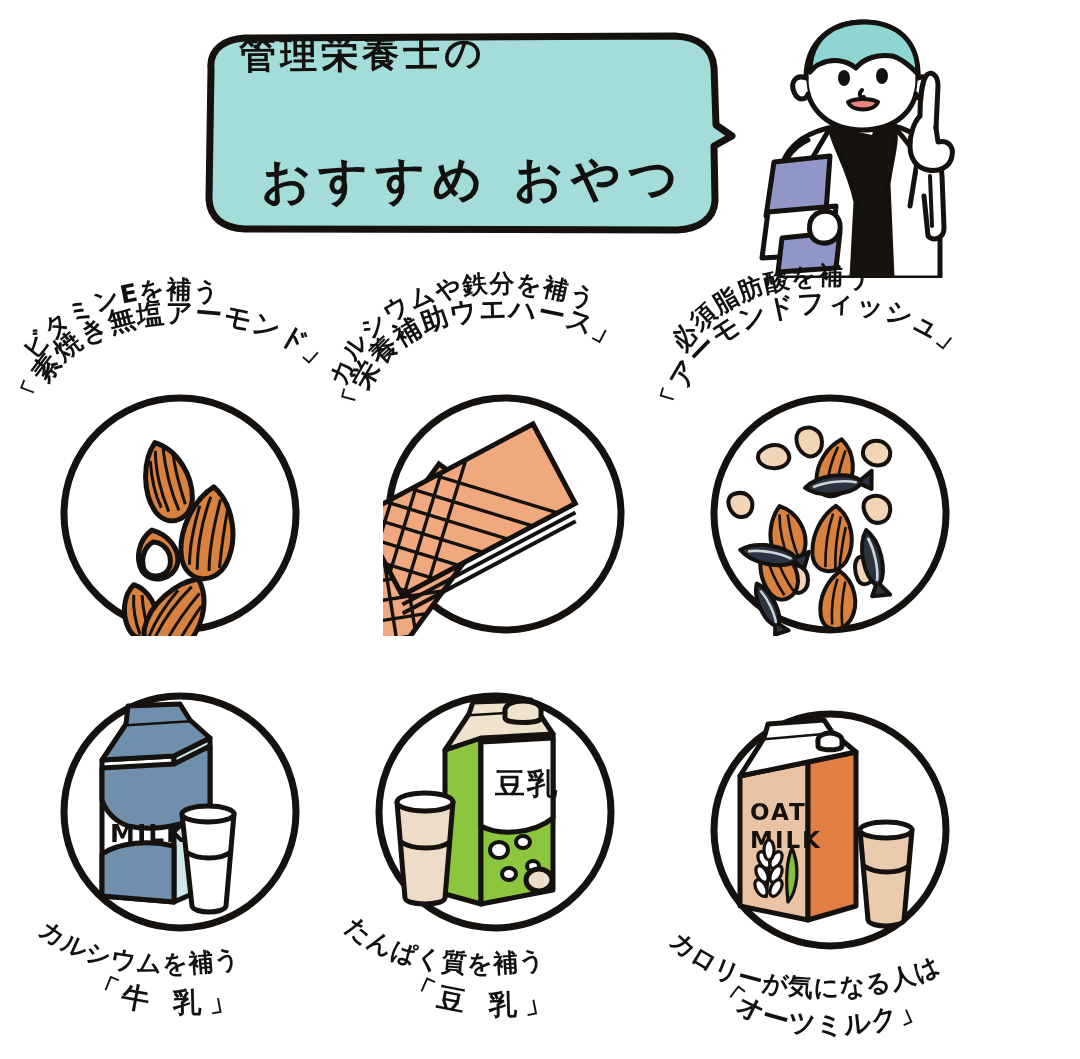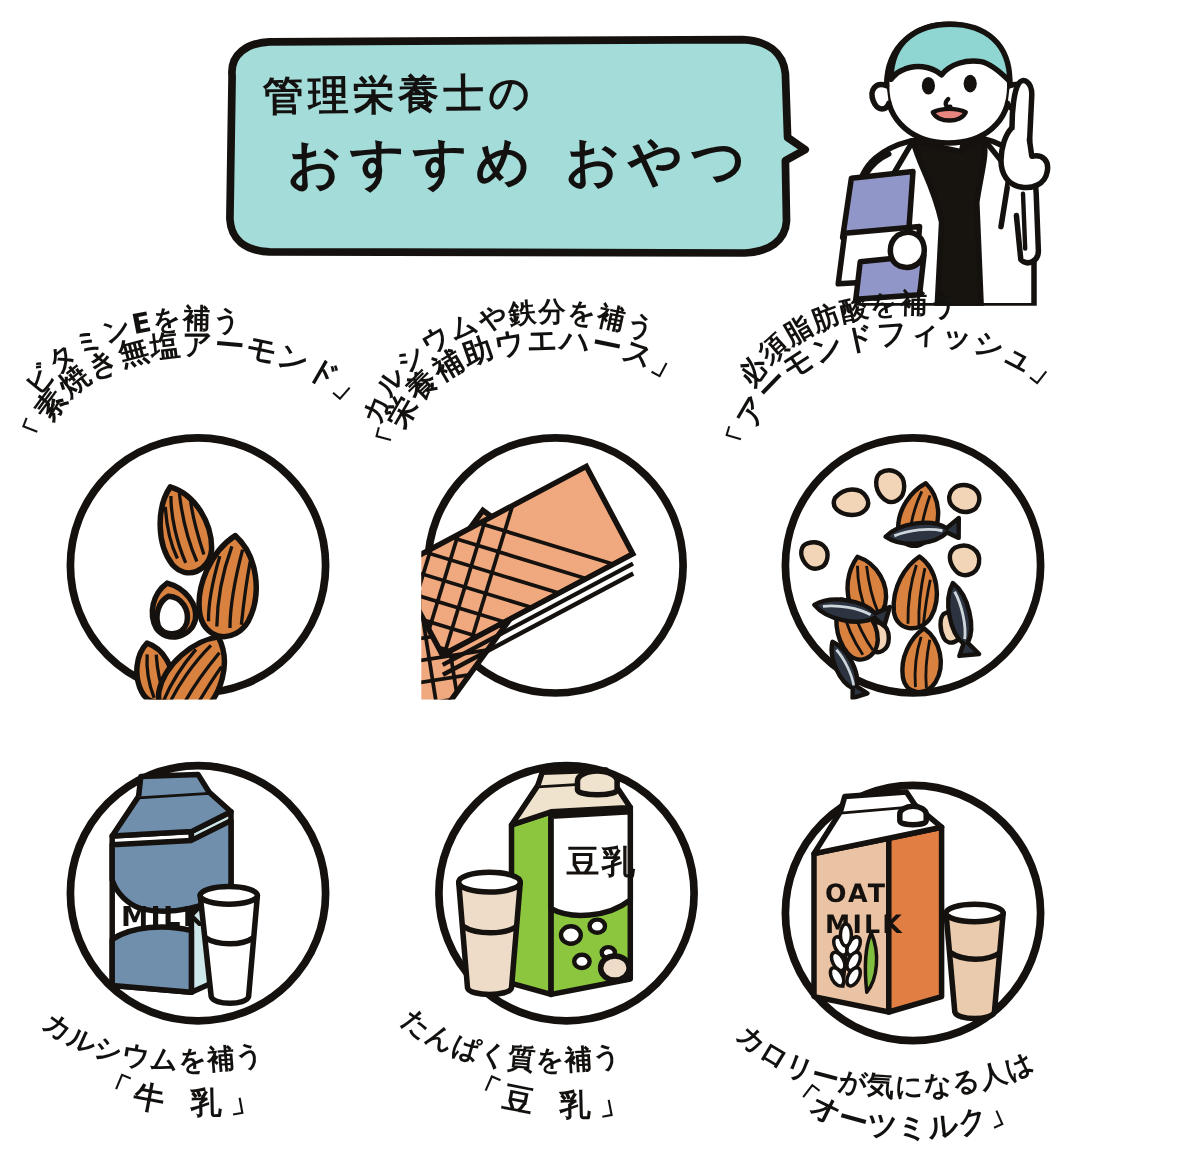--- a/index.html
+++ b/index.html
@@ -34,21 +34,21 @@
     height: 200px;
   }
   .bubble svg { display:block; width:100%; height:100%; overflow: visible; }
   .bubble-text {
     position: absolute;
     left: 0; top: 0;
     width: 515px;
     height: 172px;
     display: flex;
     flex-direction: column;
-    justify-content: center;
+    justify-content: space-between;
     box-sizing: border-box;
     padding-left: 34px;
     pointer-events: none;
   }
   .title-line1 {
     font-size: 37px;
     font-weight: 700;
     color: #13110f;
     letter-spacing: 4px;
     line-height: 1.1;
@@ -486,21 +486,21 @@
           </text>
           <text class="cap-b-wide">
             <textPath href="#arcD2" startOffset="16%">
               <tspan>「牛 乳」</tspan>
             </textPath>
           </text>
         </svg>
       </div>
     </div>
 
-    <div class="card row-bottom" style="left:335px; top:370px;">
+    <div class="card row-bottom" style="left:315px; top:370px;">
       <div class="bowl">
         <svg viewBox="0 0 244 244" xmlns="http://www.w3.org/2000/svg">
           <circle cx="122" cy="122" r="116" fill="#ffffff" stroke="#14110e" stroke-width="7"></circle>
           <g stroke="#14110e" stroke-width="5" stroke-linejoin="round">
 
             <path d="M72,60 L72,204 L108,214 L108,48 Z" fill="#8CC63E"></path>
 
             <path d="M108,48 L108,214 L180,200 L180,44 Z" fill="#8CC63E"></path>
 
             <path d="M72,60 L96,24 L164,20 L180,44 L108,48 Z" fill="#F0E3CE"></path>

